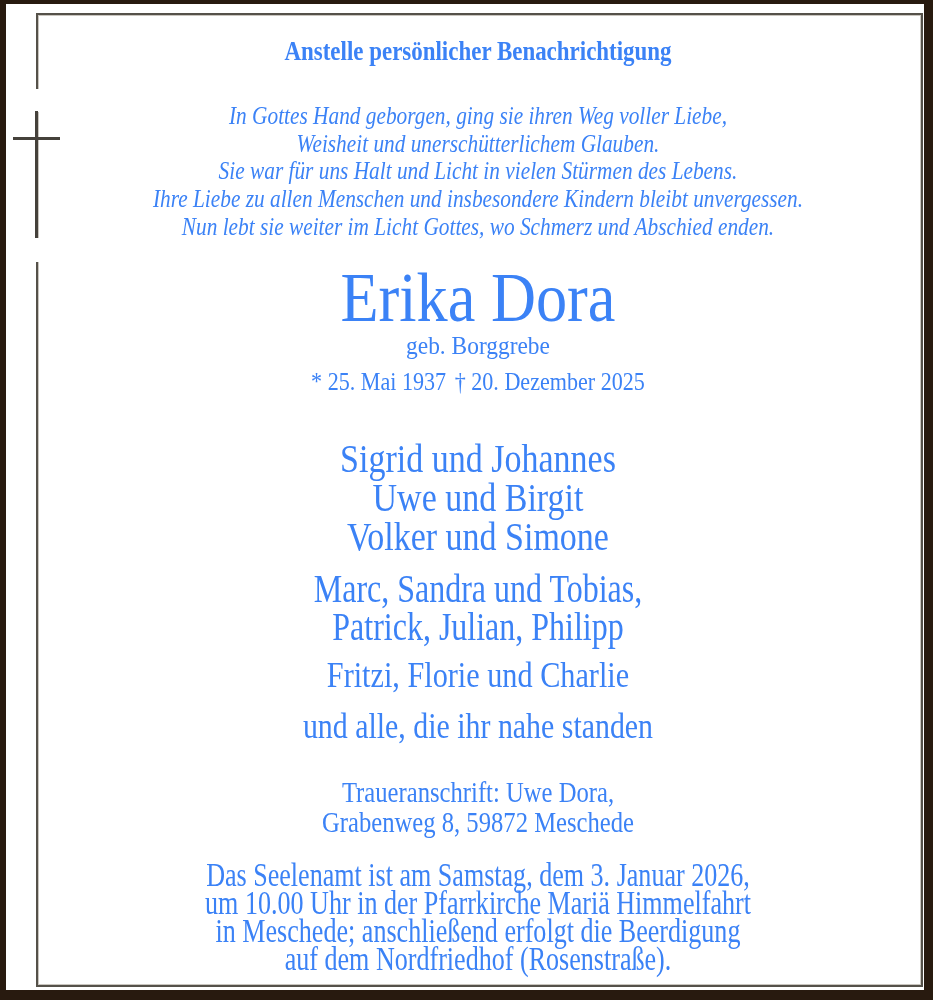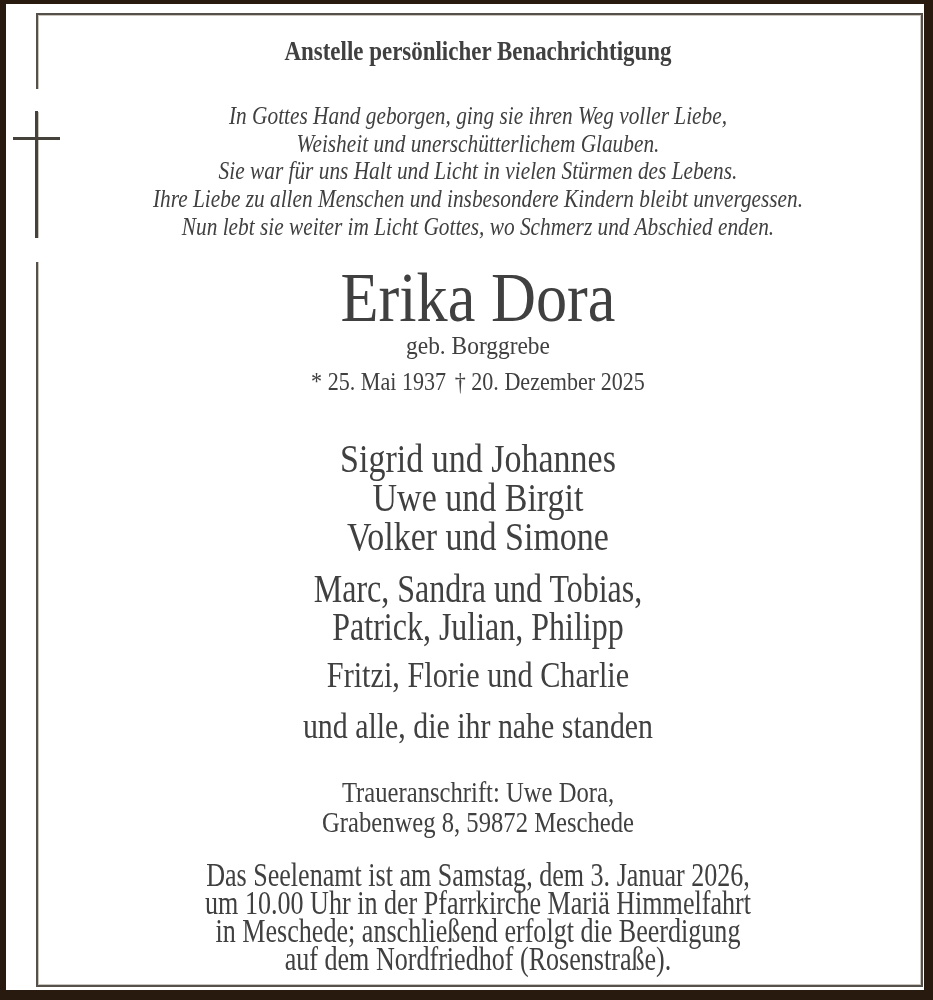--- a/index.html
+++ b/index.html
@@ -1,21 +1,21 @@
 <!DOCTYPE html>
 <html><head>
 <meta charset="utf-8">
 <style>
   html,body{margin:0;padding:0;background:#ffffff;}
   .page{
     position:relative;
     width:933px;height:1000px;
     background:#ffffff;
     font-family:"Liberation Serif","DejaVu Serif",serif;
-    color:#404040;
+    color:#3b82f6;
     overflow:hidden;
   }
   
   .band{
     position:absolute;inset:0;
     border:solid #281a0f;
     border-width:4px 9px 10px 6px;
     pointer-events:none;
   }
   

